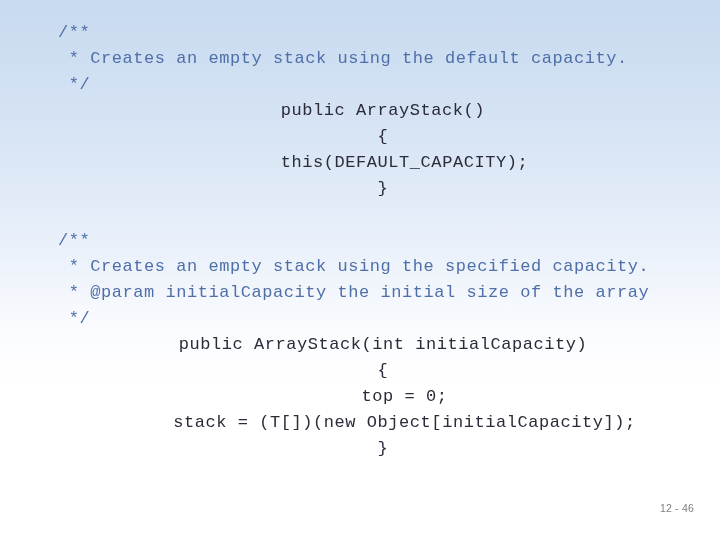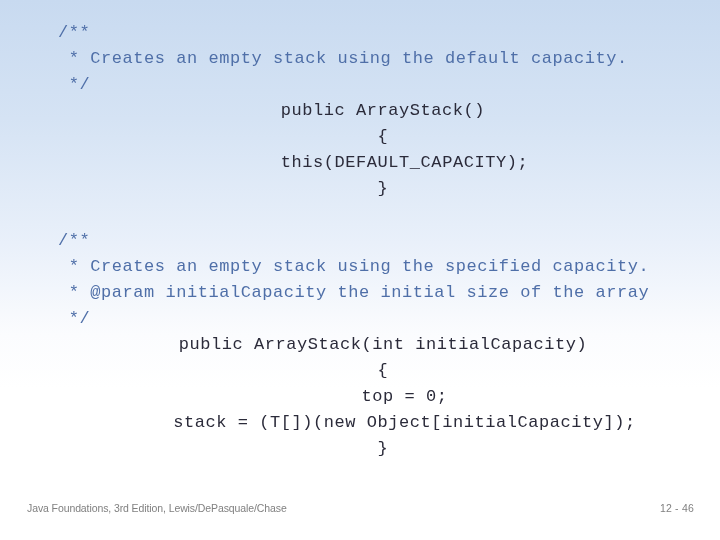--- a/index.html
+++ b/index.html
@@ -94,17 +94,16 @@
   }
 </style>
 </head>
 <body>
 
 <div id="slide">
 
   <div id="code-block"><span class="code-line comment">/**</span><span class="code-line comment"> * Creates an empty stack using the default capacity.</span><span class="code-line comment"> */</span><span class="code-line code">public ArrayStack()</span><span class="code-line code">{</span><span class="code-line code">    this(DEFAULT_CAPACITY);</span><span class="code-line code">}</span><span class="code-line blank"></span><span class="code-line comment">/**</span><span class="code-line comment"> * Creates an empty stack using the specified capacity.</span><span class="code-line comment"> * @param initialCapacity the initial size of the array</span><span class="code-line comment"> */</span><span class="code-line code">public ArrayStack(int initialCapacity)</span><span class="code-line code">{</span><span class="code-line code">    top = 0;</span><span class="code-line code">    stack = (T[])(new Object[initialCapacity]);</span><span class="code-line code">}</span></div>
 
   <div id="footer">
-    <div id="footer-left">Java Foundations, 3rd Edition, Lewis/DePasquale/Chase</div>
     <div id="footer-right">12 - 46</div>
   </div>
 
 </div>
 
 </body></html>

